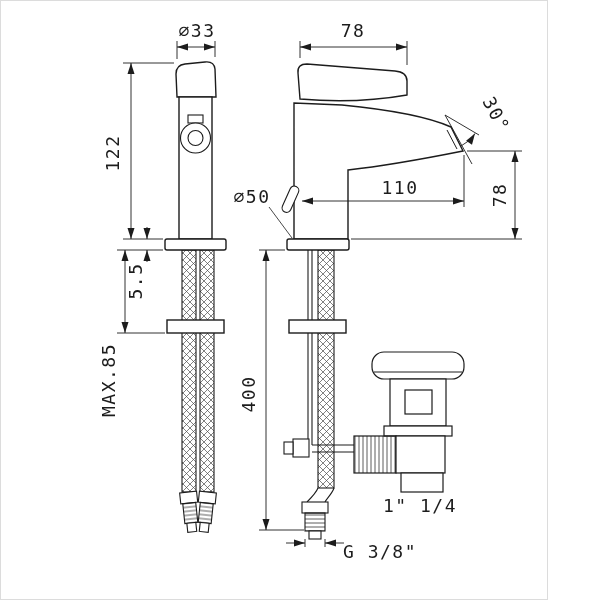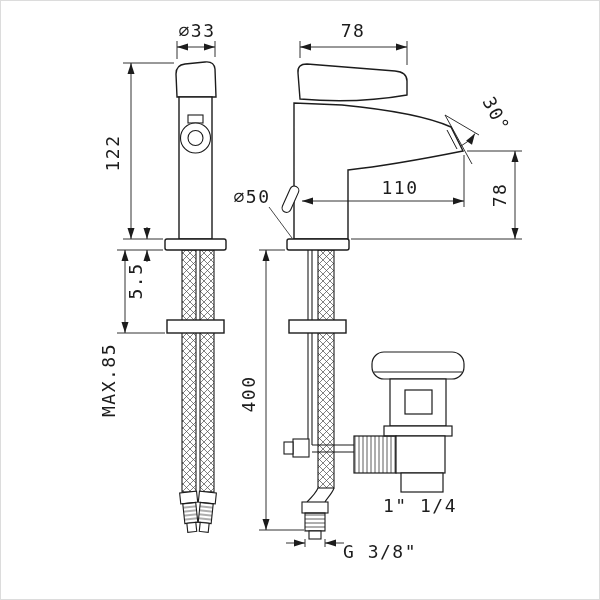--- a/index.html
+++ b/index.html
@@ -1,16 +1,16 @@
 <!DOCTYPE html>
 <html><head>
 <meta charset="utf-8">
 <style>
   html,body{margin:0;padding:0;background:#ffffff;}
-  .canvas{width:600px;height:600px;background:#ffffff;border:1px solid #dcdcdc;box-sizing:border-box;overflow:hidden;}
+  .canvas{width:548px;height:600px;background:#ffffff;border:1px solid #dcdcdc;box-sizing:border-box;overflow:hidden;}
   svg{display:block;}
   text{stroke:none;fill:#1c1c1c;font-family:"DejaVu Sans Mono","Liberation Mono",monospace;font-size:18px;letter-spacing:1.5px;}
 </style>
 </head>
 <body>
 
 <div class="canvas">
 <svg width="600" height="600" viewBox="0 0 600 600">
   <defs>
     <marker id="arr" viewBox="0 0 12 8" refX="11.5" refY="4" markerWidth="12" markerHeight="8" markerUnits="userSpaceOnUse" orient="auto-start-reverse">

